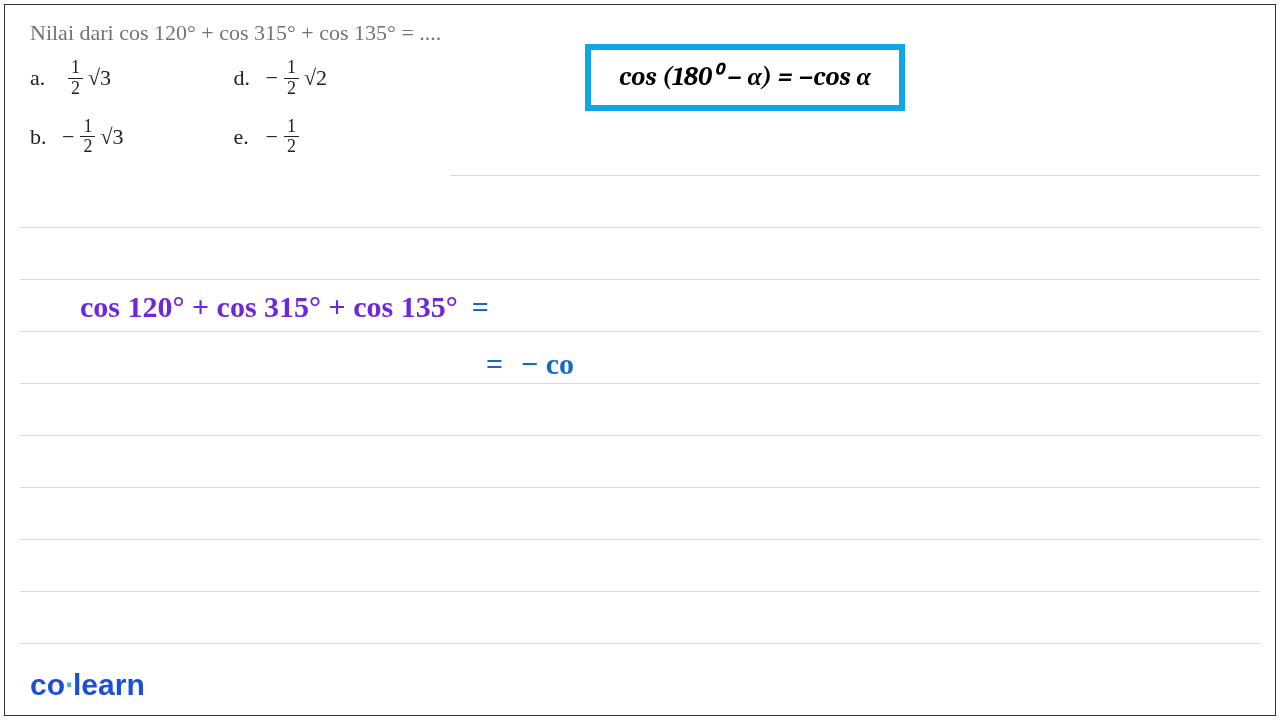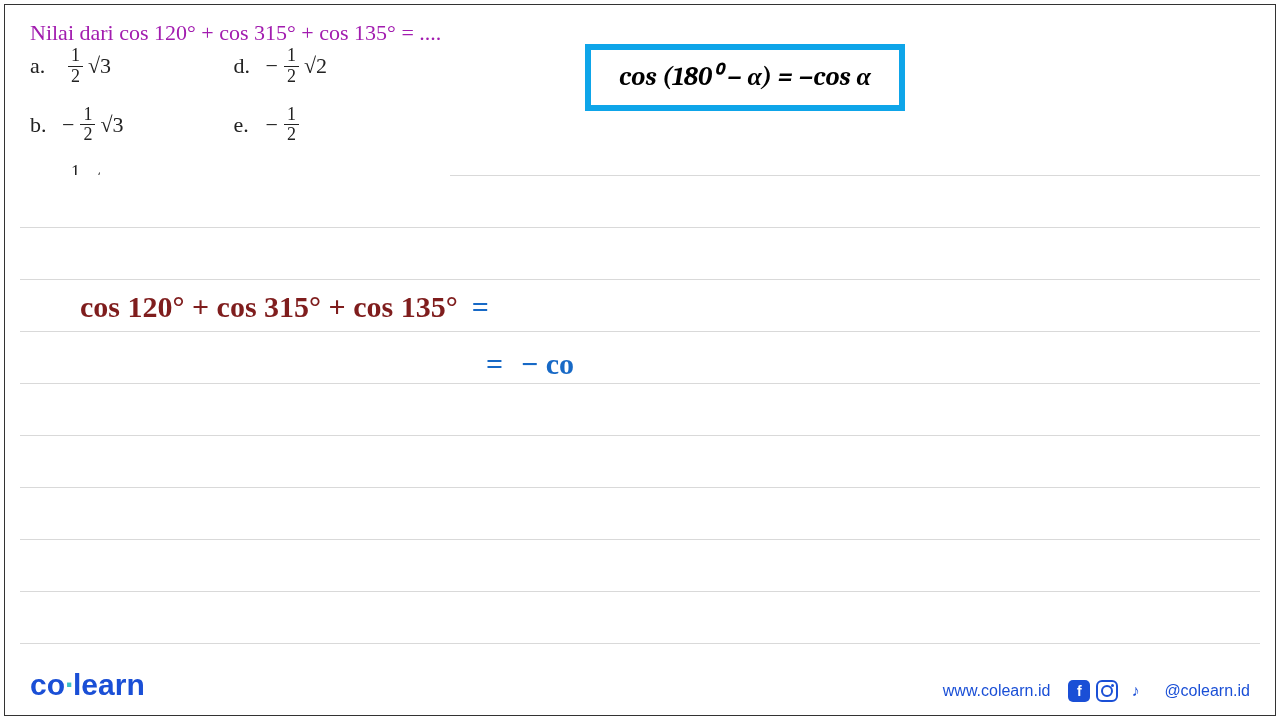--- a/index.html
+++ b/index.html
@@ -17,22 +17,22 @@
     border: 1px solid #333;
   }
   .top {
     position: absolute;
     top: 20px;
     left: 30px;
     right: 30px;
   }
   .question {
     font-size: 22px;
-    color: #a21caf;
-    margin-bottom: 0;
+    color: #737373;
+    margin-bottom: 12px;
   }
   .options {
     display: flex;
     gap: 110px;
     font-size: 22px;
     color: #222;
   }
   .col { display: flex; flex-direction: column; gap: 18px; }
   .opt { display: flex; align-items: center; gap: 14px; }
   .label { width: 18px; }
@@ -101,21 +101,21 @@
   .work {
     position: absolute;
     top: 278px;
     left: 80px;
     right: 30px;
     font-family: 'Comic Sans MS', 'Segoe Print', cursive;
     font-size: 30px;
     font-weight: bold;
     line-height: 1.9;
   }
-  .work .red { color: #7f1d1d; }
+  .work .red { color: #6d28d9; }
   .work .blue { color: #1769c6; }
   .row1 { display: flex; align-items: baseline; flex-wrap: nowrap; white-space: nowrap; }
   .row2 { display: flex; align-items: baseline; margin-left: 406px; white-space: nowrap; }
 
   .footer {
     position: absolute;
     bottom: 18px;
     left: 30px;
     right: 30px;
     display: flex;
@@ -234,22 +234,13 @@
   <div class="row2">
     <span class="blue" style="margin-right:18px;">=</span>
     <span class="blue">− co</span>
   </div>
 </div>
 
 <div class="footer">
   <div class="logo">
     <span>co</span><span class="dot">·</span><span>learn</span>
   </div>
-  <div class="footer-right">
-    <span>www.colearn.id</span>
-    <span class="icons">
-      <span class="icon icon-fb">f</span>
-      <span class="icon icon-ig"></span>
-      <span class="icon">♪</span>
-    </span>
-    <span class="handle">@colearn.id</span>
-  </div>
 </div>
 
 </body></html>

